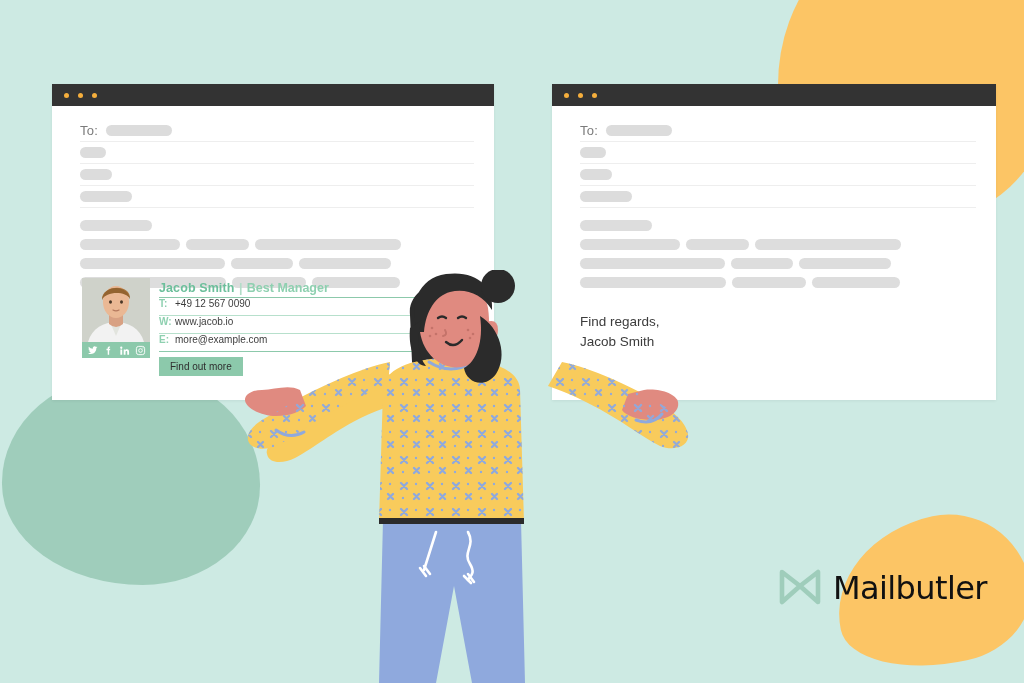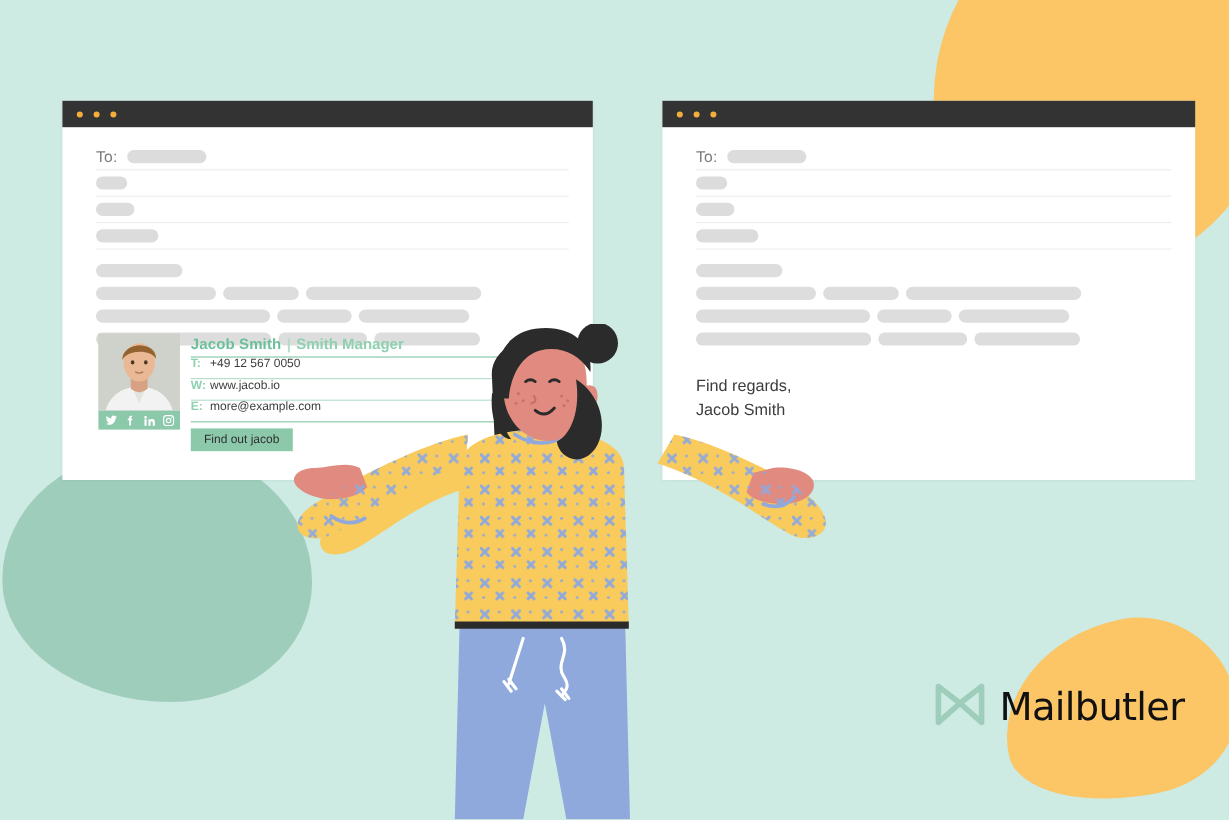--- a/index.html
+++ b/index.html
@@ -316,37 +316,37 @@
                 <circle cx="17.2" cy="6.8" r="1.1" fill="#ffffff" stroke="none"></circle>
               </svg>
             </a>
           </div>
         </div>
 
         <div class="sig-right">
           <div class="sig-name-line">
             <span class="sig-name">Jacob Smith</span>
             <span class="sig-sep">|</span>
-            <span class="sig-role">Smith Manager</span>
+            <span class="sig-role">Best Manager</span>
           </div>
 
           <div class="sig-row">
             <span class="sig-key">T:</span>
-            <span class="sig-val">+49 12 567 0050</span>
+            <span class="sig-val">+49 12 567 0090</span>
           </div>
           <div class="sig-row">
             <span class="sig-key">W:</span>
             <span class="sig-val">www.jacob.io</span>
           </div>
           <div class="sig-row">
             <span class="sig-key">E:</span>
             <span class="sig-val">more@example.com</span>
           </div>
 
-          <button class="sig-cta">Find out jacob</button>
+          <button class="sig-cta">Find out more</button>
         </div>
       </div>
 
     </div>
   </div>
 
   <div class="window right">
     <div class="titlebar">
       <span class="dot"></span>
       <span class="dot"></span>

